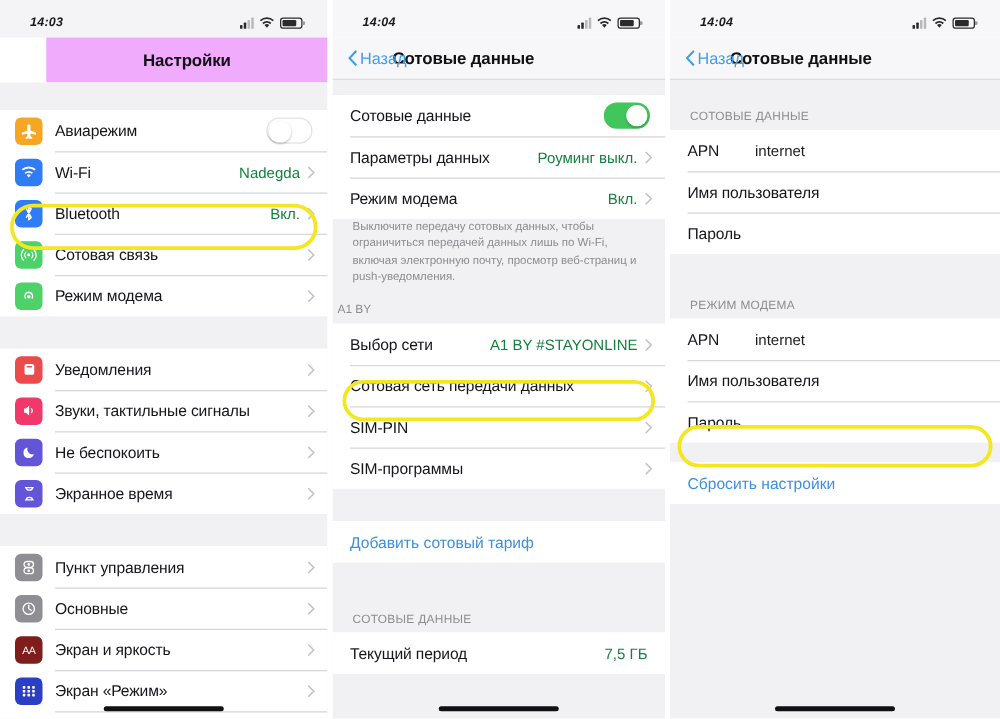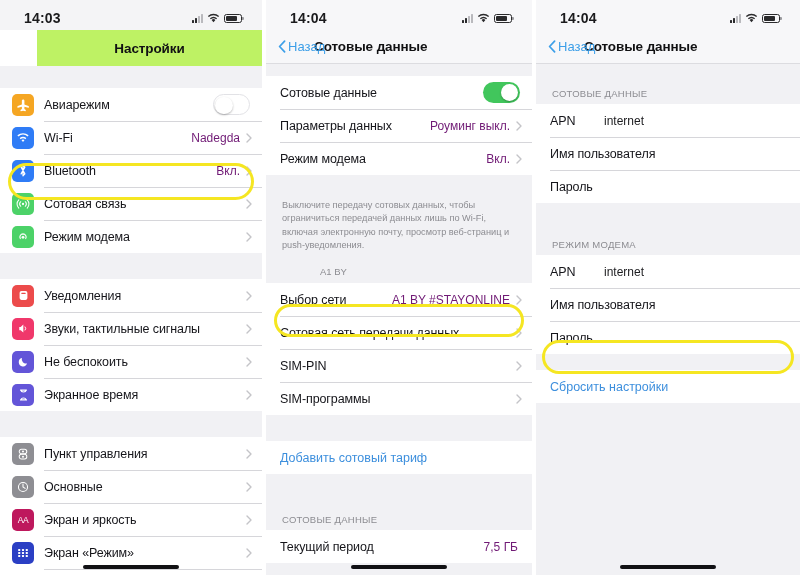--- a/index.html
+++ b/index.html
@@ -30,24 +30,25 @@
   .statusbar {
     height: 30px;
     display: flex;
     align-items: center;
     justify-content: space-between;
     padding: 6px 20px 0 24px;
     background: #f7f7f9;
   }
   .phone.p1 .statusbar { background:#f4f4f6; }
   .clock {
-    font-size: 14px;
+    font-size: 10px;
     font-weight: bold;
     color: #1b1b1d;
     letter-spacing: 0.2px;
+    font-style: italic;
   }
   .status-icons { display: flex; align-items: center; gap: 4px; }
   .sig { display: flex; align-items: flex-end; gap: 1px; height: 9px; }
   .sig i { display: block; width: 2px; background: #2a2a2c; border-radius: .5px; }
   .sig i:nth-child(1){ height:3px; }
   .sig i:nth-child(2){ height:5px; }
   .sig i:nth-child(3){ height:7px; background:#b9b9bd; }
   .sig i:nth-child(4){ height:9px; background:#b9b9bd; }
   .wifi svg { display:block; }
   .batt {
@@ -66,21 +67,21 @@
   
   .navbar {
     height: 34px;
     background: #f7f7f9;
     display: flex;
     align-items: center;
     position: relative;
     padding: 0 10px;
     border-bottom: 0.5px solid #dcdce0;
   }
-  .phone.p1 .navbar { background:#bef264; border-bottom:none; height:36px;margin-left:37px;}
+  .phone.p1 .navbar { background:#f0abfc; border-bottom:none; height:36px;margin-left:37px;}
   .nav-title {
     font-size: 13.5px;
     font-weight: bold;
     color: #111113;
     position: absolute;
     left: 0; right: 0;
     text-align: center;
     letter-spacing: -0.1px;
   }
   .phone.p2 .nav-title, .phone.p3 .nav-title { left: 48px; right: auto; text-align: left; }
@@ -129,21 +130,21 @@
   }
   .row .label {
     font-size: 12.5px;
     color: #15151a;
     flex: 1 1 auto;
     letter-spacing: -0.1px;
     white-space: nowrap;
   }
   .row .value {
     font-size: 12px;
-    color: #701a75;
+    color: #15803d;
     margin-right: 6px;
     white-space: nowrap;
   }
   .row .value.dark { color: #1d1d20; }
   .chev {
     width: 6px; height: 10px; flex: 0 0 auto; margin-right: 10px;
   }
   .row .link-label { color: #3d8fdd; font-size: 12.5px; flex:1 1 auto; }
   .row.no-icon { padding-left: 14px; }
 
@@ -155,23 +156,23 @@
     background: #f1f1f4;
     display: flex; align-items: flex-end;
     height: 26px;
     text-transform: uppercase;
   }
   .footnote {
     font-size: 9.2px;
     line-height: 1.45;
     color: #8c8c91;
     background: #f1f1f4;
-    padding: 24px 16px 4px 16px;
-  }
-  .footnote-op { font-size: 9.5px; color: #8c8c91; background:#f1f1f4; padding: 10px 16px 6px 32px; margin-left: 22px; }
+    padding: 0 16px 4px 16px;
+  }
+  .footnote-op { font-size: 9.5px; color: #8c8c91; background:#f1f1f4; padding: 10px 16px 6px 4px; }
 
   
   .toggle {
     width: 37px; height: 21px; border-radius: 11px;
     margin-right: 12px; flex: 0 0 auto;
     position: relative;
   }
   .toggle.off { background: #ffffff; border: 1.2px solid #e2e2e6; }
   .toggle.on  { background: #41c65c; }
   .toggle .knob {
@@ -372,21 +373,21 @@
                 <circle cx="8" cy="8" r="5.2" fill="none" stroke="#fff" stroke-width="1.2"></circle>
                 <path d="M8 4.6v3.4l2.4 1.6" stroke="#fff" stroke-width="1.2" fill="none" stroke-linecap="round"></path>
               </svg>
           </span>
           <span class="label">Основные</span>
           <svg class="chev" viewBox="0 0 6 10">
               <path d="M1 1l4 4-4 4" stroke="#c4c4c8" stroke-width="1.4" fill="none" stroke-linecap="round" stroke-linejoin="round"></path>
             </svg>
         </div>
         <div class="row">
-          <span class="icon" style="background:#be185d;font-size:8.5px;font-weight:normal;letter-spacing:-.5px">AA</span>
+          <span class="icon" style="background:#7f1d1d;font-size:8.5px;font-weight:normal;letter-spacing:-.5px">AA</span>
           <span class="label">Экран и яркость</span>
           <svg class="chev" viewBox="0 0 6 10">
               <path d="M1 1l4 4-4 4" stroke="#c4c4c8" stroke-width="1.4" fill="none" stroke-linecap="round" stroke-linejoin="round"></path>
             </svg>
         </div>
         <div class="row">
           <span class="icon" style="background:#2b3fc4">
             <svg class="ic-svg" width="14" height="12" viewBox="0 0 16 14">
                 <g fill="#fff">
                   <rect x="2.4" y="2.2" width="2.4" height="2.4" rx=".6"></rect>

